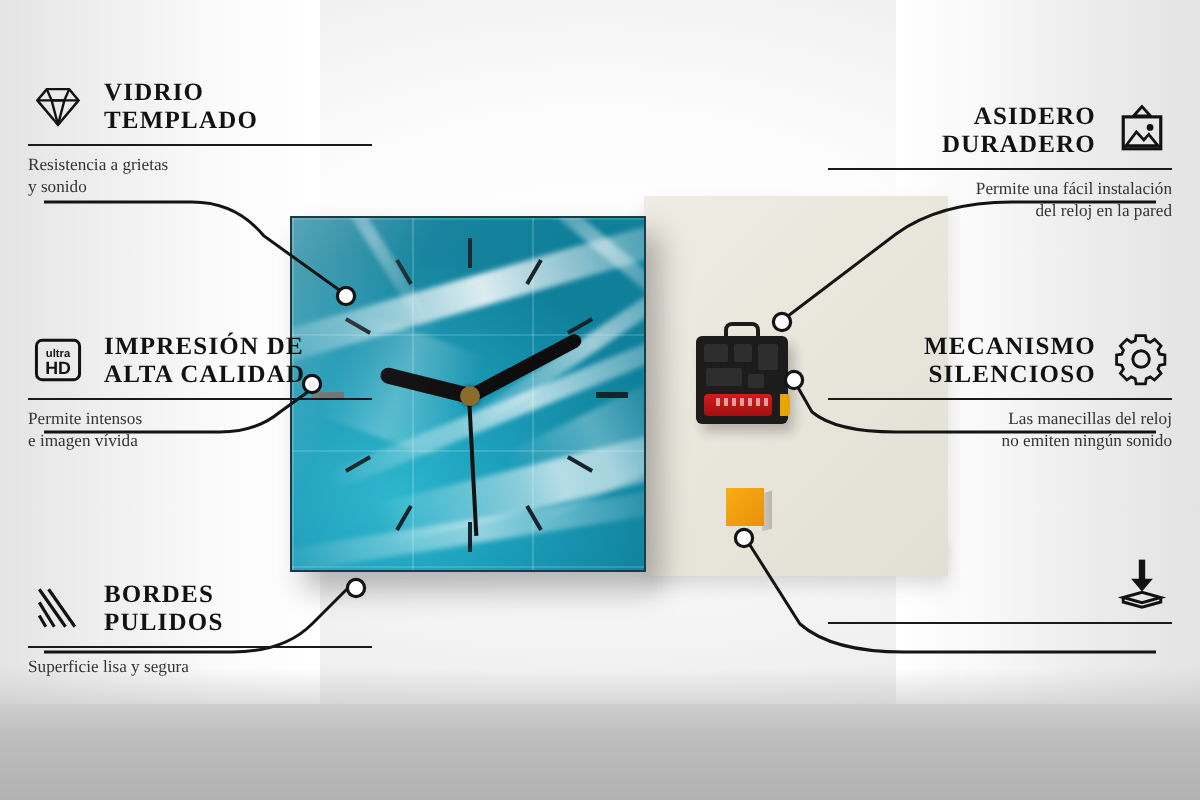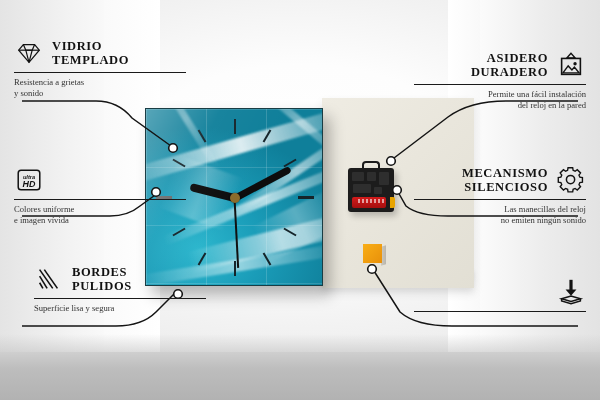--- a/index.html
+++ b/index.html
@@ -133,21 +133,21 @@
     font-family:"Liberation Serif", serif;
     font-size:12.5px; font-weight:bold; letter-spacing:.6px;
     line-height:14.5px; color:#121212; text-transform:uppercase;
     white-space:pre-line;
   }
   .f-rule { height:1.3px; background:#1a1a1a; margin:4px 0 4px; width:100%; }
   .f-desc {
     font-family:"Liberation Serif", serif;
     font-size:8.6px; line-height:10.6px; color:#333; white-space:pre-line;
   }
-  .f-icon { width:30px; height:30px; flex:0 0 30px; color:#121212;font-style:italic; }
+  .f-icon { width:30px; height:30px; flex:0 0 30px; color:#121212; }
   .f-icon svg { display:block; width:30px; height:30px; }
 
   #connectors { position:absolute; left:0; top:0; width:600px; height:400px; pointer-events:none; }
 </style>
 </head>
 <body>
 
 <div id="stage">
 
   <div class="streak s1"></div>
@@ -258,27 +258,29 @@
 
   <div class="feature left" style="top:165px;">
     <div class="f-head">
       <span class="f-icon">
         <svg viewBox="0 0 32 32" fill="none">
           <rect x="4.5" y="5.5" width="23" height="21" rx="3" stroke="currentColor" stroke-width="1.6"></rect>
           <text x="16" y="14.6" text-anchor="middle" font-family="Liberation Sans, sans-serif" font-size="6" font-weight="bold" fill="currentColor">ultra</text>
           <text x="16" y="23.4" text-anchor="middle" font-family="Liberation Sans, sans-serif" font-size="9.5" font-weight="bold" fill="currentColor">HD</text>
         </svg>
       </span>
-    </div>
-    <div class="f-rule"></div>
-    <div class="f-desc">Colores uniforme
+      <span class="f-title">IMPRESIÓN DE
+ALTA CALIDAD</span>
+    </div>
+    <div class="f-rule"></div>
+    <div class="f-desc">Permite intensos
 e imagen vívida</div>
   </div>
 
-  <div class="feature left" style="top:264px;margin-left:20px;">
+  <div class="feature left" style="top:289px;">
     <div class="f-head">
       <span class="f-icon">
         <svg viewBox="0 0 32 32" fill="none" stroke="currentColor" stroke-width="1.7">
           <path d="M6 6 L20 26"></path>
             <path d="M11 6 L25 26"></path>
           <path d="M6 13 L14 26"></path>
             <path d="M6 20 L9.5 26"></path>
         </svg>
       </span>
       <span class="f-title">BORDES

